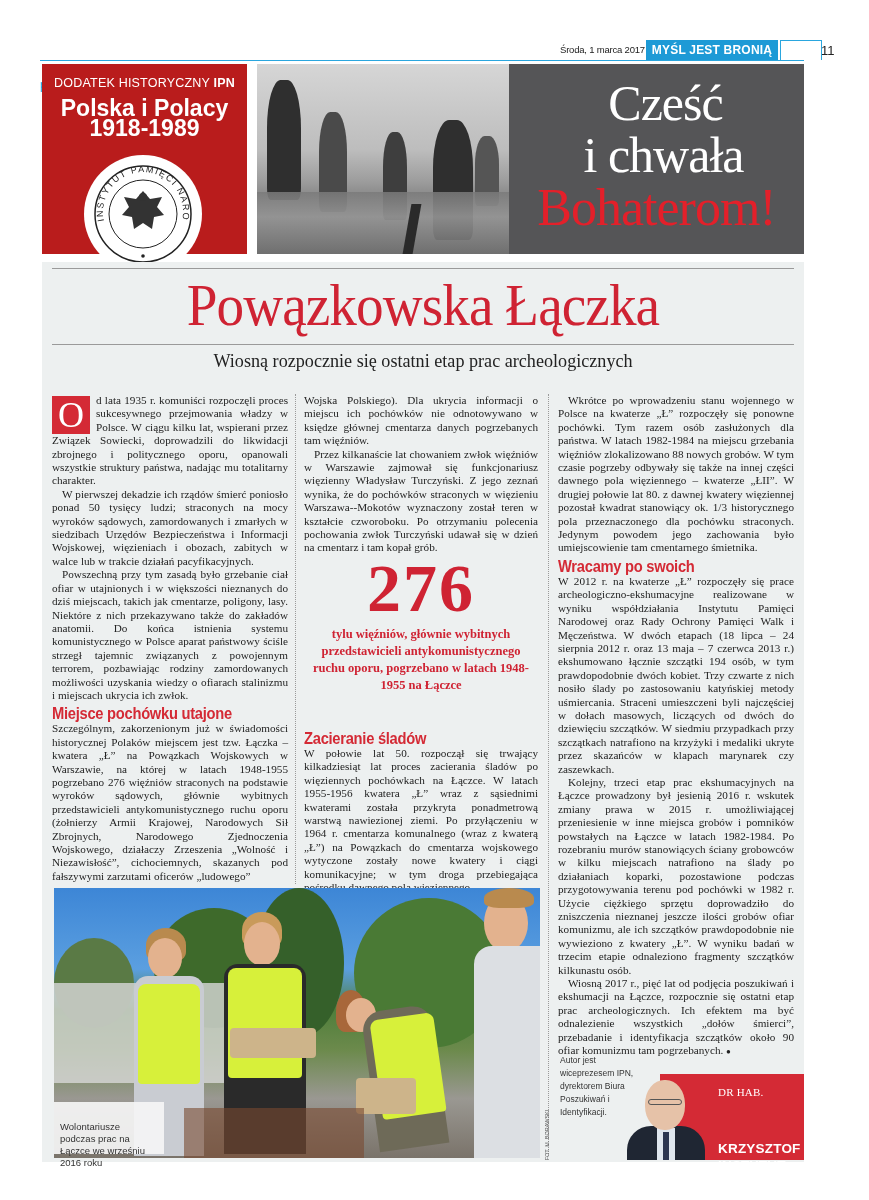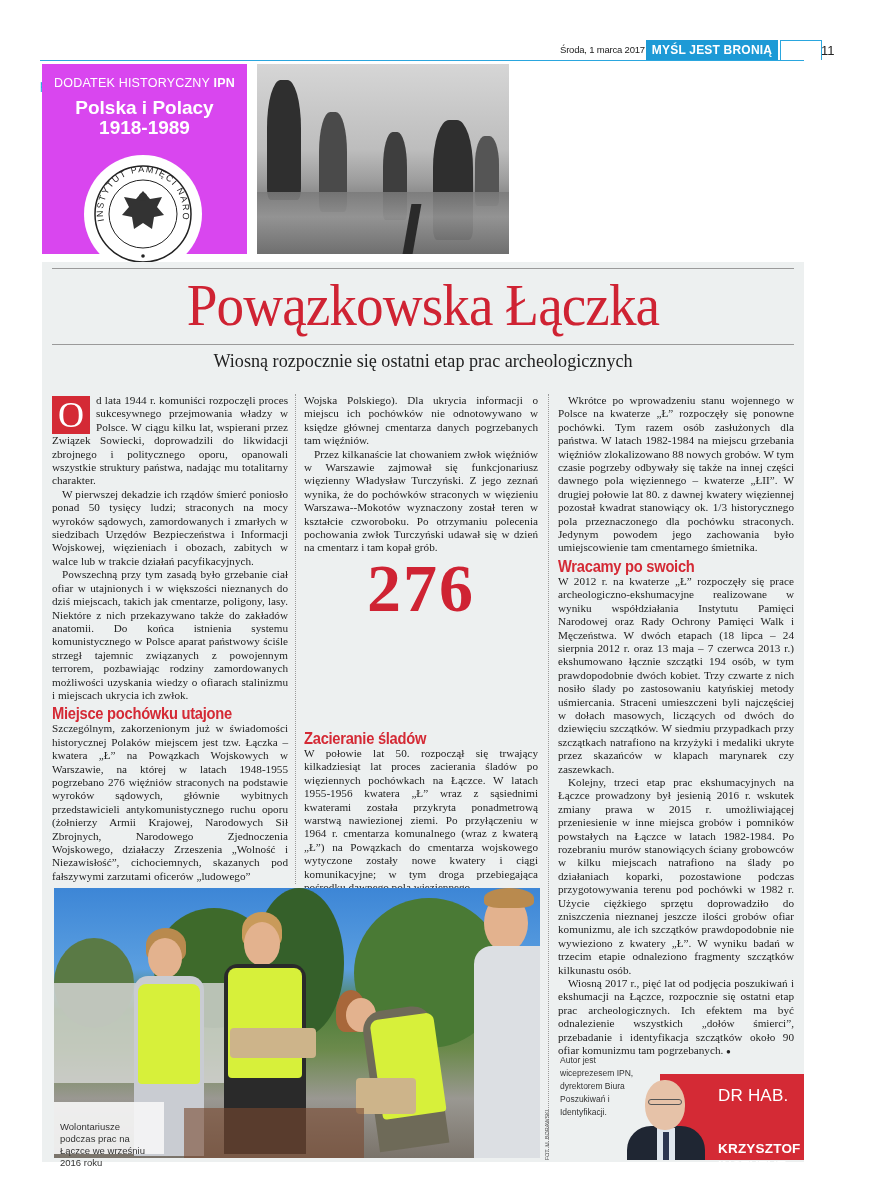--- a/index.html
+++ b/index.html
@@ -7,24 +7,24 @@
 
   
   .topbar { position: absolute; left: 40px; top: 40px; width: 764px; height: 20px; border-bottom: 1px solid #2aa6de; }
   .topbar .email { position: absolute; left: 0; top: 2px; font-family: "Liberation Sans", sans-serif; font-size: 12px; color: #2aa6de; padding-right: 8px; border-right: 1px solid #2aa6de; height: 17px; margin-top: 36px; }
   .topbar .date { position: absolute; left: 520px; top: 4px; font-family: "Liberation Sans", sans-serif; font-size: 9.5px; color: #222; letter-spacing: -0.2px; }
   .topbar .section { position: absolute; left: 606px; top: 0; width: 132px; height: 20px; background: #1d9ad6; color: #fff; font-family: "Liberation Sans", sans-serif; font-weight: bold; font-size: 12px; line-height: 20px; text-align: center; letter-spacing: 0.2px; }
   .topbar .page { position: absolute; left: 740px; top: 0; width: 23px; height: 20px; border: 1px solid #2aa6de; border-bottom: none; font-family: "Liberation Sans", sans-serif; font-size: 13px; line-height: 20px; text-align: center; color: #222; box-sizing: border-box; padding-left: 40px; }
 
   
   .hero { position: absolute; left: 42px; top: 64px; width: 762px; height: 190px; }
-  .ipn-box { position: absolute; left: 0; top: 0; width: 205px; height: 190px; background: #d946ef; color: #fff; text-align: center; font-family: "Liberation Sans", sans-serif; }
+  .ipn-box { position: absolute; left: 0; top: 0; width: 205px; height: 190px; background: #b91c1c; color: #fff; text-align: center; font-family: "Liberation Sans", sans-serif; }
   .ipn-box .kicker { margin-top: 12px; font-size: 12.5px; letter-spacing: 0.2px; }
   .ipn-box .kicker b { font-weight: bold; }
-  .ipn-box .series { margin-top: 8px; font-size: 19px; font-weight: bold; line-height: 20px; }
+  .ipn-box .series { margin-top: 8px; font-size: 23px; font-weight: bold; line-height: 20px; }
   .seal { position: absolute; left: 42px; top: 91px; width: 118px; height: 118px; border-radius: 50%; background: #fff; }
   .seal svg { display: block; }
 
   .hero-photo { position: absolute; left: 215px; top: 0; width: 252px; height: 190px; background: linear-gradient(180deg, #d6d6d6 0%, #bdbdbd 45%, #9c9c9c 62%, #6d6d6d 80%, #8c8c8c 100%); overflow: hidden; }
   .soldier { position: absolute; background: #2f2f2f; border-radius: 40% 40% 10% 10%; }
 
   .hero-title { position: absolute; left: 467px; top: 0; width: 295px; height: 190px; background: #555557; text-align: center; font-family: "Liberation Serif", serif; }
   .hero-title .l1 { position: absolute; left: 0; right: 0; top: 14px; font-size: 50px; line-height: 50px; color: #fff; letter-spacing: -1px; padding-left: 18px; }
   .hero-title .l2 { position: absolute; left: 0; right: 0; top: 66px; font-size: 50px; line-height: 50px; color: #fff; letter-spacing: -1px; padding-left: 14px; }
   .hero-title .l3 { position: absolute; left: 0; right: 0; top: 118px; font-size: 52px; line-height: 52px; color: #e3202a; letter-spacing: -1px; }
@@ -57,21 +57,21 @@
   .hair { position: absolute; border-radius: 50% 50% 30% 30%; background: #b98a4e; }
   .sieve { position: absolute; background: #cdb48a; border-radius: 4px; }
   .caption-box { position: absolute; left: 12px; top: 840px; width: 110px; height: 52px; background: rgba(245,245,245,0.92); }
   .caption-box span { display: block; padding: 19px 6px; font-family: "Liberation Sans", sans-serif; font-size: 9.5px; line-height: 12px; color: #333; }
   .credit { position: absolute; left: 494px; top: 856px; width: 10px; height: 40px; }
   .credit span { position: absolute; left: -14px; top: 14px; transform: rotate(-90deg); font-family: "Liberation Sans", sans-serif; font-size: 5.5px; color: #555; white-space: nowrap; }
 
   
   .author-note { position: absolute; left: 518px; top: 792px; width: 80px; font-family: "Liberation Sans", sans-serif; font-size: 8.5px; line-height: 13px; color: #333; }
   .author-red { position: absolute; left: 618px; top: 812px; width: 144px; height: 86px; background: #d42a35; }
-  .author-red .title { position: absolute; left: 58px; top: 12px; font-family: Liberation Sans, sans-serif; font-size: 17px; color: #fff; letter-spacing: 0.2px; }
+  .author-red .title { position: absolute; left: 58px; top: 12px; font-family: Liberation Serif, serif; font-size: 11px; color: #fff; letter-spacing: 0.2px; }
   .author-red .name { position: absolute; left: 58px; top: 30px; font-family: "Liberation Sans", sans-serif; font-weight: bold; font-size: 13.5px; line-height: 17px; color: #fff; letter-spacing: 0.2px; margin-top: 36px; }
   .portrait { position: absolute; left: 575px; top: 812px; width: 95px; height: 86px; overflow: hidden; }
   .portrait .suit { position: absolute; left: 10px; top: 52px; width: 78px; height: 40px; background: #1f2633; border-radius: 24px 24px 0 0; }
   .portrait .shirt { position: absolute; left: 40px; top: 54px; width: 18px; height: 34px; background: #dfe6ee; }
   .portrait .tie { position: absolute; left: 46px; top: 58px; width: 6px; height: 30px; background: #2b3550; }
   .portrait .face { position: absolute; left: 28px; top: 6px; width: 40px; height: 50px; border-radius: 48%; background: #e6c2a8; }
   .portrait .glasses { position: absolute; left: 31px; top: 25px; width: 34px; height: 6px; border: 1px solid #555; border-radius: 3px; box-sizing: border-box; }
 </style>
 </head>
 <body>
@@ -106,49 +106,55 @@
   <div class="hero-photo">
     <div class="soldier" style="left:10px;top:16px;width:34px;height:120px;"></div>
     <div class="soldier" style="left:62px;top:48px;width:28px;height:100px;background:#4a4a4a;"></div>
     <div class="soldier" style="left:126px;top:68px;width:24px;height:88px;background:#3e3e3e;"></div>
     <div class="soldier" style="left:176px;top:56px;width:40px;height:120px;"></div>
     <div class="soldier" style="left:218px;top:72px;width:24px;height:70px;background:#555;"></div>
     <div style="position:absolute;left:0;top:128px;width:252px;height:62px;background:linear-gradient(180deg,#7a7a7a,#9a9a9a 40%,#6a6a6a);opacity:0.85;"></div>
     <div style="position:absolute;left:150px;top:140px;width:10px;height:50px;background:#2a2a2a;transform:skewX(-10deg);"></div>
   </div>
 
+  <div class="hero-title">
+    <div class="l1">Cześć</div>
+    <div class="l2">i chwała</div>
+    <div class="l3">Bohaterom!</div>
+  </div>
 </div>
 
 <div class="panel">
   <div class="rule" style="top:6px;"></div>
   <div class="headline">Powązkowska Łączka</div>
   <div class="rule" style="top:82px;"></div>
   <div class="subhead">Wiosną rozpocznie się ostatni etap prac archeologicznych</div>
 
   <div class="divider" style="left:253px;height:490px;"></div>
   <div class="divider" style="left:506px;height:760px;"></div>
 
   <div class="col col1">
-    <p class="noindent"><span class="dropcap">O</span><span>d lata 1944 r. komuniści rozpoczęli proces sukcesywnego przejmowania władzy w Polsce. W ciągu kilku lat, wspierani przez Związek Sowiecki, doprowadzili do likwidacji zbrojnego i politycznego oporu, opanowali wszystkie struktury państwa, nadając mu totalitarny charakter.</span></p>
+    <p class="noindent"><span class="dropcap">O</span><span>d lata 1935 r. komuniści rozpoczęli proces sukcesywnego przejmowania władzy w Polsce. W ciągu kilku lat, wspierani przez Związek Sowiecki, doprowadzili do likwidacji zbrojnego i politycznego oporu, opanowali wszystkie struktury państwa, nadając mu totalitarny charakter.</span></p>
     <p>W pierwszej dekadzie ich rządów śmierć poniosło ponad 50 tysięcy ludzi; straconych na mocy wyroków sądowych, zamordowanych i zmarłych w siedzibach Urzędów Bezpieczeństwa i Informacji Wojskowej, więzieniach i obozach, zabitych w walce lub w trakcie działań pacyfikacyjnych.</p>
     <p>Powszechną przy tym zasadą było grzebanie ciał ofiar w utajnionych i w większości nieznanych do dziś miejscach, takich jak cmentarze, poligony, lasy. Niektóre z nich przekazywano także do zakładów anatomii. Do końca istnienia systemu komunistycznego w Polsce aparat państwowy ściśle strzegł tajemnic związanych z powojennym terrorem, pozbawiając rodziny zamordowanych możliwości uzyskania wiedzy o ofiarach stalinizmu i miejscach ukrycia ich zwłok.</p>
     <h3>Miejsce pochówku utajone</h3>
     <p class="noindent">Szczególnym, zakorzenionym już w świadomości historycznej Polaków miejscem jest tzw. Łączka – kwatera „Ł” na Powązkach Wojskowych w Warszawie, na której w latach 1948-1955 pogrzebano 276 więźniów straconych na podstawie wyroków sądowych, głównie wybitnych przedstawicieli antykomunistycznego ruchu oporu (żołnierzy Armii Krajowej, Narodowych Sił Zbrojnych, Narodowego Zjednoczenia Wojskowego, działaczy Zrzeszenia „Wolność i Niezawisłość”, cichociemnych, skazanych pod fałszywymi zarzutami oficerów „ludowego”</p>
   </div>
 
   <div class="col col2">
     <p class="noindent">Wojska Polskiego). Dla ukrycia informacji o miejscu ich pochówków nie odnotowywano w księdze głównej cmentarza danych pogrzebanych tam więźniów.</p>
     <p>Przez kilkanaście lat chowaniem zwłok więźniów w Warszawie zajmował się funkcjonariusz więzienny Władysław Turczyński. Z jego zeznań wynika, że do pochówków straconych w więzieniu Warszawa--Mokotów wyznaczony został teren w kształcie czworoboku. Po otrzymaniu polecenia pochowania zwłok Turczyński udawał się w dzień na cmentarz i tam kopał grób.</p>
     <div style="height:172px;"></div>
     <h3>Zacieranie śladów</h3>
     <p class="noindent">W połowie lat 50. rozpoczął się trwający kilkadziesiąt lat proces zacierania śladów po więziennych pochówkach na Łączce. W latach 1955-1956 kwatera „Ł” wraz z sąsiednimi kwaterami została przykryta ponadmetrową warstwą nawiezionej ziemi. Po przyłączeniu w 1964 r. cmentarza komunalnego (wraz z kwaterą „Ł”) na Powązkach do cmentarza wojskowego wytyczone zostały nowe kwatery i ciągi komunikacyjne; w tym droga przebiegająca pośrodku dawnego pola więziennego.</p>
   </div>
 
   <div class="bignum">
     <div class="num">276</div>
+    <div class="cap">tylu więźniów, głównie wybitnych przedstawicieli antykomunistycznego ruchu oporu, pogrzebano w latach 1948-1955 na Łączce</div>
   </div>
 
   <div class="col col3">
     <p>Wkrótce po wprowadzeniu stanu wojennego w Polsce na kwaterze „Ł” rozpoczęły się ponowne pochówki. Tym razem osób zasłużonych dla państwa. W latach 1982-1984 na miejscu grzebania więźniów zlokalizowano 88 nowych grobów. W tym czasie pogrzeby odbywały się także na innej części dawnego pola więziennego – kwaterze „ŁII”. W drugiej połowie lat 80. z dawnej kwatery więziennej pozostał kwadrat stanowiący ok. 1/3 historycznego pola przeznaczonego dla pochówku straconych. Jedynym powodem jego zachowania było umiejscowienie tam cmentarnego śmietnika.</p>
     <h3>Wracamy po swoich</h3>
     <p class="noindent">W 2012 r. na kwaterze „Ł” rozpoczęły się prace archeologiczno-ekshumacyjne realizowane w wyniku współdziałania Instytutu Pamięci Narodowej oraz Rady Ochrony Pamięci Walk i Męczeństwa. W dwóch etapach (18 lipca – 24 sierpnia 2012 r. oraz 13 maja – 7 czerwca 2013 r.) ekshumowano łącznie szczątki 194 osób, w tym prawdopodobnie dwóch kobiet. Trzy czwarte z nich nosiło ślady po zastosowaniu katyńskiej metody uśmiercania. Straceni umieszczeni byli najczęściej w dołach masowych, liczących od dwóch do dziewięciu szczątków. W siedmiu przypadkach przy szczątkach natrafiono na krzyżyki i medaliki ukryte przez skazańców w klapach marynarek czy zaszewkach.</p>
     <p>Kolejny, trzeci etap prac ekshumacyjnych na Łączce prowadzony był jesienią 2016 r. wskutek zmiany prawa w 2015 r. umożliwiającej przeniesienie w inne miejsca grobów i pomników powstałych na Łączce w latach 1982-1984. Po rozebraniu murów stanowiących ściany grobowców w kilku miejscach natrafiono na ślady po działaniach koparki, pozostawione podczas przygotowywania terenu pod pochówki w 1982 r. Użycie ciężkiego sprzętu doprowadziło do zniszczenia nieznanej jeszcze ilości grobów ofiar komunizmu, ale ich szczątków prawdopodobnie nie wywieziono z kwatery „Ł”. W wyniku badań w trzecim etapie odnaleziono fragmenty szczątków kilkunastu osób.</p>
     <p><span>Wiosną 2017 r., pięć lat od podjęcia poszukiwań i ekshumacji na Łączce, rozpocznie się ostatni etap prac archeologicznych. Ich efektem ma być odnalezienie wszystkich „dołów śmierci”, przebadanie i identyfikacja szczątków około 90 ofiar komunizmu tam pogrzebanych.</span> <span style="font-size:8px;">●</span></p>
   </div>
 

